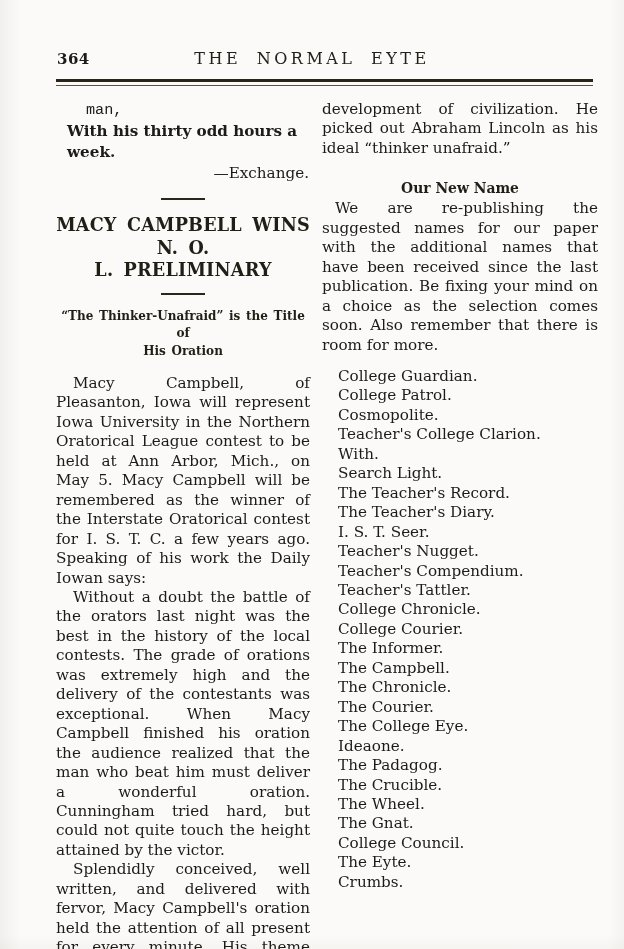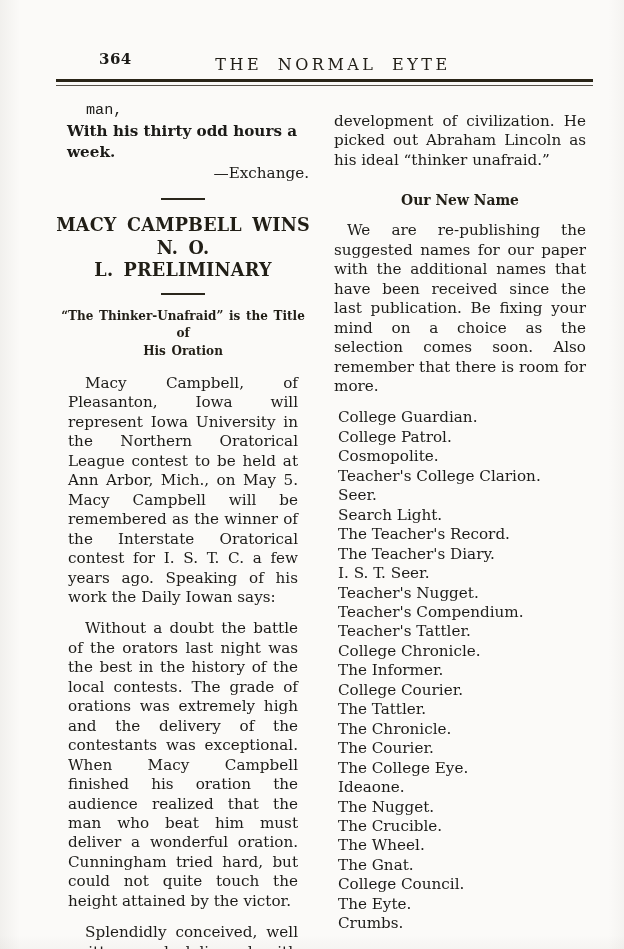--- a/index.html
+++ b/index.html
@@ -11,44 +11,44 @@
     overflow: hidden;
     color: #1c1b18;
     font-family: "DejaVu Serif", "Liberation Serif", serif;
     background:
       linear-gradient(90deg, rgba(70,65,50,0.055), rgba(70,65,50,0) 20px),
       linear-gradient(270deg, rgba(70,65,50,0.035), rgba(70,65,50,0) 16px),
       linear-gradient(0deg, rgba(70,65,50,0.03), rgba(70,65,50,0) 14px),
       #fbfaf8;
   }
   
-  .header { position: relative; height: 24px; margin-top: 48px; margin-left: 42px; }
+  .header { position: relative; height: 24px; margin-top: 48px; }
   .page-number {
     position: absolute; left: 57px; top: 2px;
     font-size: 15px; font-weight: 700; letter-spacing: 0.5px;
   }
   .masthead {
-    position: absolute; left: 0; right: 0; top: 7px;
+    position: absolute; left: 0; right: 0; top: 1px;
     text-align: center; font-size: 16px;
     letter-spacing: 3.5px; word-spacing: 7px;
     color: #232019;
   }
   .header-rule {
     margin: 7px 31px 0 56px;
     height: 7px;
     border-top: 3px solid #2a2518;
     border-bottom: 1px solid #57524a;
   }
   
   .columns { display: flex; align-items: flex-start; padding: 14px 26px 0 56px; }
   .col-left  { width: 254px; flex: none; }
   .col-right { width: 276px; flex: none; margin-left: 12px; }
   
   .bt { font-size: 15.2px; line-height: 19.45px; text-align: justify; }
-  p.bt { margin: 12px; text-indent: 17px; }
+  p.bt { margin: 0; text-indent: 17px; }
   p.no-indent { text-indent: 0; }
   
   .exchange-block { font-size: 15.2px; line-height: 21px; }
   .poem-line-1 { padding-left: 30px; font-family: Liberation Mono, monospace; }
   .poem-line-2 { padding-left: 11px; font-weight: bold; }
   .poem-attribution { text-align: right; padding-right: 1px; }
   
   .divider { width: 44px; height: 0; border-top: 2.5px solid #2a261c; margin: 14px auto; }
   .divider.tight { margin: 11px auto 13px; }
   
@@ -114,37 +114,37 @@
 
       <h3 class="section-head">Our New Name</h3>
 
       <p class="bt intro-par">We are re-publishing the suggested names for our paper with the additional names that have been received since the last publication. Be fixing your mind on a choice as the selection comes soon. Also remember that there is room for more.</p>
 
       <div class="name-list">
           <div class="name-item">College Guardian.</div>
           <div class="name-item">College Patrol.</div>
           <div class="name-item">Cosmopolite.</div>
           <div class="name-item">Teacher's College Clarion.</div>
-          <div class="name-item">Seer.</div>
+          <div class="name-item">With.</div>
           <div class="name-item">Search Light.</div>
           <div class="name-item">The Teacher's Record.</div>
           <div class="name-item">The Teacher's Diary.</div>
           <div class="name-item">I. S. T. Seer.</div>
           <div class="name-item">Teacher's Nugget.</div>
           <div class="name-item">Teacher's Compendium.</div>
           <div class="name-item">Teacher's Tattler.</div>
           <div class="name-item">College Chronicle.</div>
+          <div class="name-item">College Courier.</div>
           <div class="name-item">The Informer.</div>
-          <div class="name-item">College Courier.</div>
-          <div class="name-item">The Tattler.</div>
+          <div class="name-item">The Campbell.</div>
           <div class="name-item">The Chronicle.</div>
           <div class="name-item">The Courier.</div>
           <div class="name-item">The College Eye.</div>
           <div class="name-item">Ideaone.</div>
-          <div class="name-item">The Nugget.</div>
+          <div class="name-item">The Padagog.</div>
           <div class="name-item">The Crucible.</div>
           <div class="name-item">The Wheel.</div>
           <div class="name-item">The Gnat.</div>
           <div class="name-item">College Council.</div>
           <div class="name-item">The Eyte.</div>
           <div class="name-item">Crumbs.</div>
         </div>
     </div>
 
   </div>

